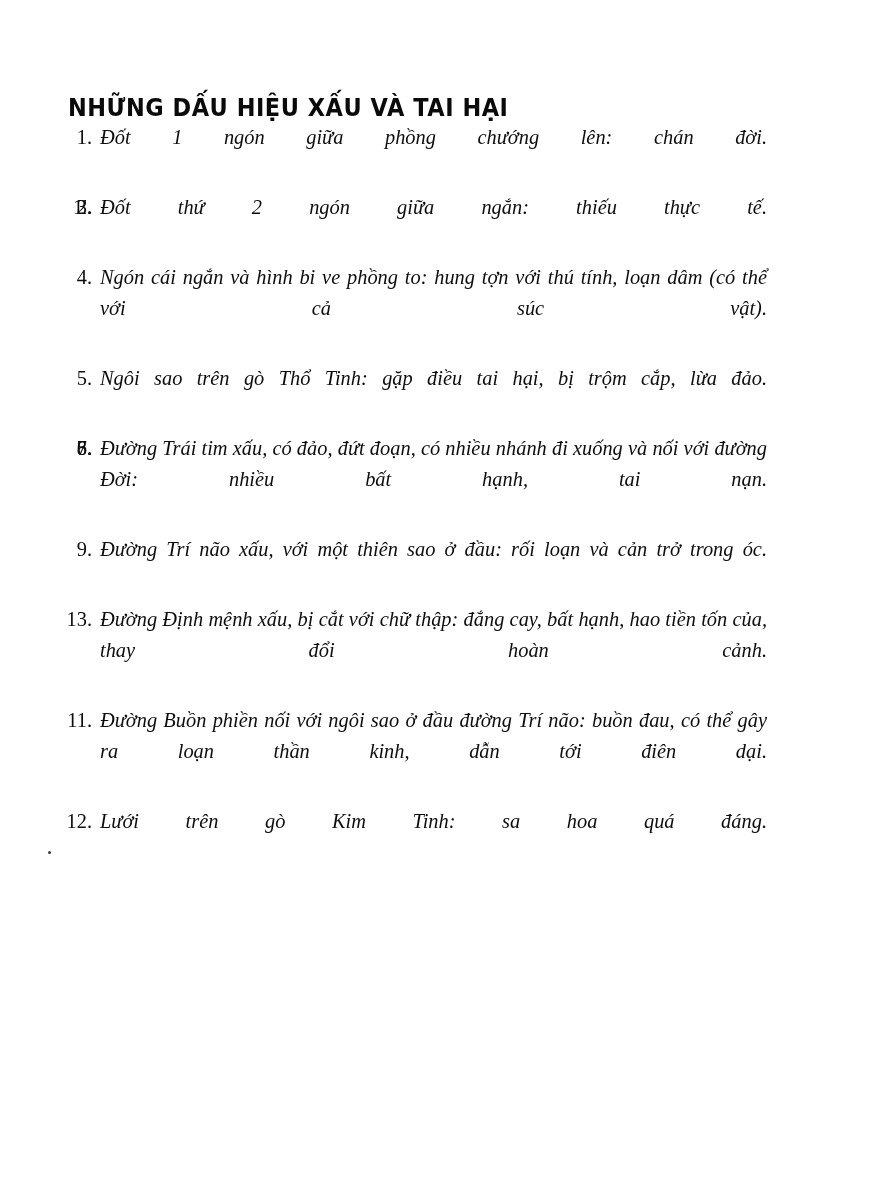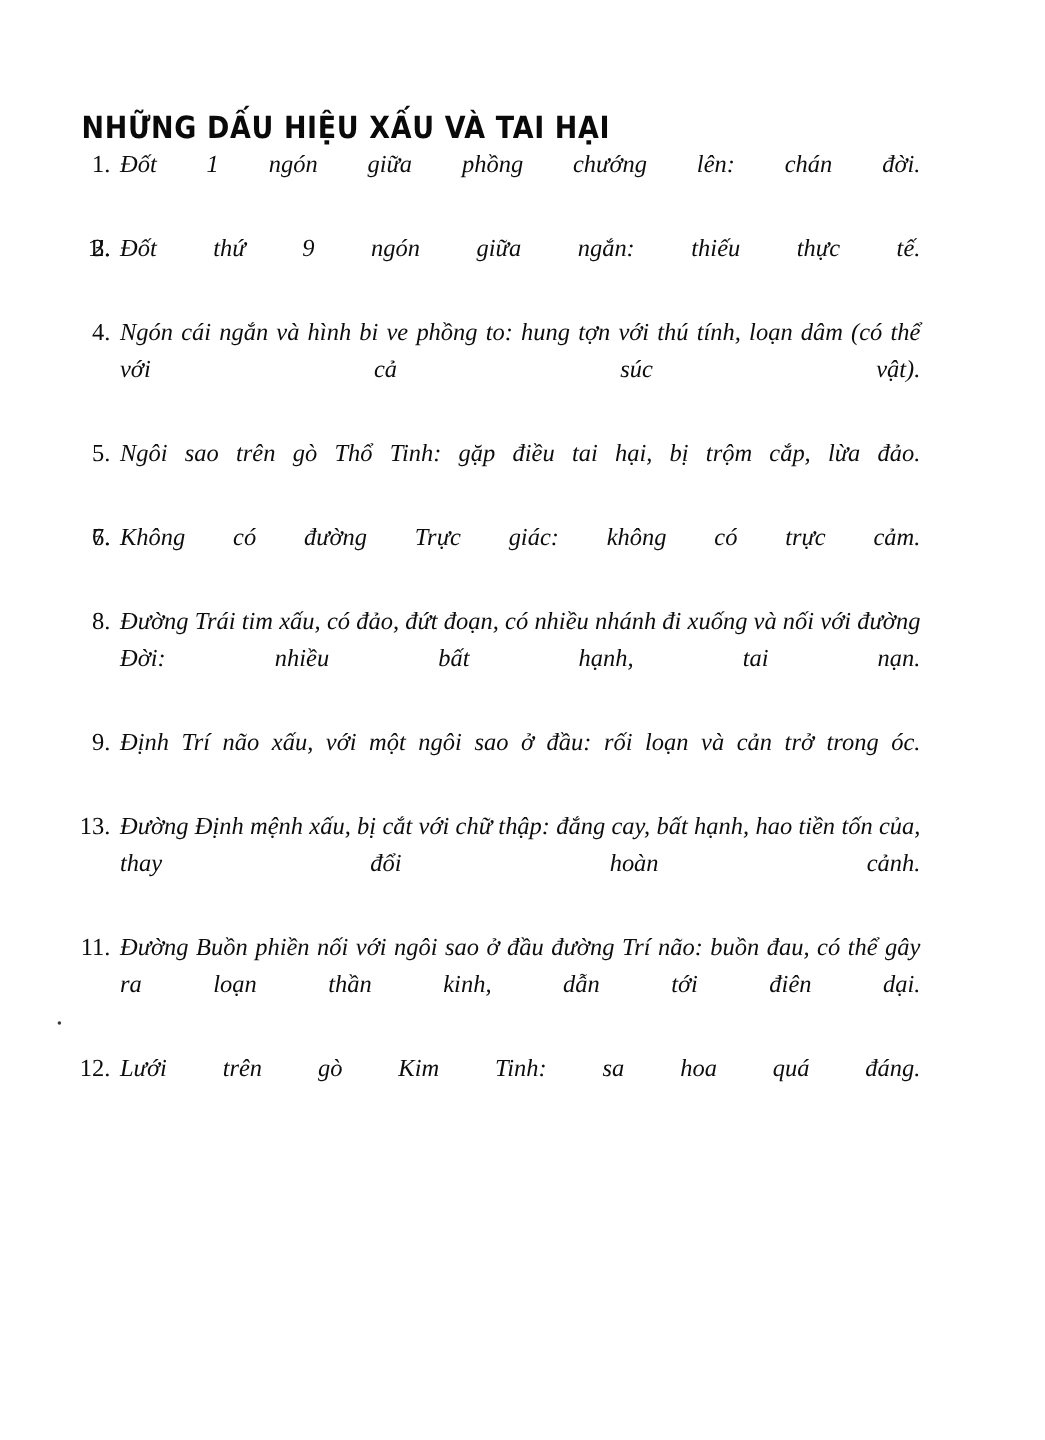--- a/index.html
+++ b/index.html
@@ -98,27 +98,27 @@
 <body>
 
 <div class="page">
 
   <h1 class="title">NHỮNG DẤU HIỆU XẤU VÀ TAI HẠI</h1>
 
   <div class="list">
       <div class="item"><span class="marker">1.</span><span class="body">Đốt 1 ngón giữa phồng chướng lên: chán đời.</span></div>
       <div class="item"><span class="marker">1'.</span></div>
       <div class="item"><span class="marker">2.</span></div>
-      <div class="item"><span class="marker">3.</span><span class="body">Đốt thứ 9 ngón giữa ngắn: thiếu thực tế.</span></div>
+      <div class="item"><span class="marker">3.</span><span class="body">Đốt thứ 2 ngón giữa ngắn: thiếu thực tế.</span></div>
       <div class="item"><span class="marker">4.</span><span class="body">Ngón cái ngắn và hình bi ve phồng to: hung tợn với thú tính, loạn dâm (có thể với cả súc vật).</span></div>
       <div class="item"><span class="marker">5.</span><span class="body">Ngôi sao trên gò Thổ Tinh: gặp điều tai hại, bị trộm cắp, lừa đảo.</span></div>
       <div class="item"><span class="marker">6.</span></div>
-      <div class="item"><span class="marker">7.</span><span class="body">Không có đường Trực giác: không có trực cảm.</span></div>
+      <div class="item"><span class="marker">7.</span></div>
       <div class="item"><span class="marker">8.</span><span class="body">Đường Trái tim xấu, có đảo, đứt đoạn, có nhiều nhánh đi xuống và nối với đường Đời: nhiều bất hạnh, tai nạn.</span></div>
-      <div class="item"><span class="marker">9.</span><span class="body">Định Trí não xấu, với một ngôi sao ở đầu: rối loạn và cản trở trong óc.</span></div>
+      <div class="item"><span class="marker">9.</span><span class="body">Đường Trí não xấu, với một thiên sao ở đầu: rối loạn và cản trở trong óc.</span></div>
       <div class="item"><span class="marker">13.</span><span class="body">Đường Định mệnh xấu, bị cắt với chữ thập: đắng cay, bất hạnh, hao tiền tốn của, thay đổi hoàn cảnh.</span></div>
       <div class="item"><span class="marker">11.</span><span class="body">Đường Buồn phiền nối với ngôi sao ở đầu đường Trí não: buồn đau, có thể gây ra loạn thần kinh, dẫn tới điên dại.</span></div>
       <div class="item"><span class="marker">12.</span><span class="body">Lưới trên gò Kim Tinh: sa hoa quá đáng.</span></div>
     </div>
 
   <div class="speck"></div>
 
   <div class="folio">356</div>
 
 </div>

